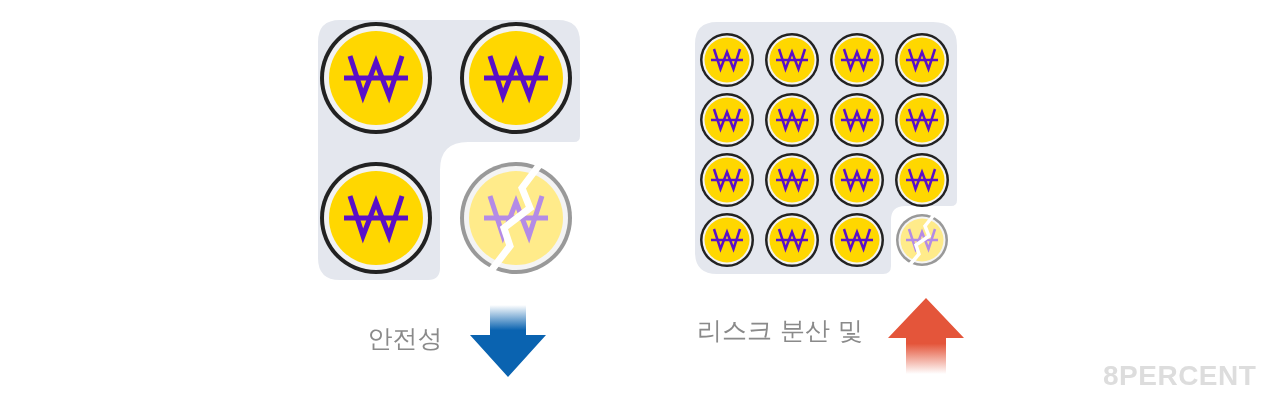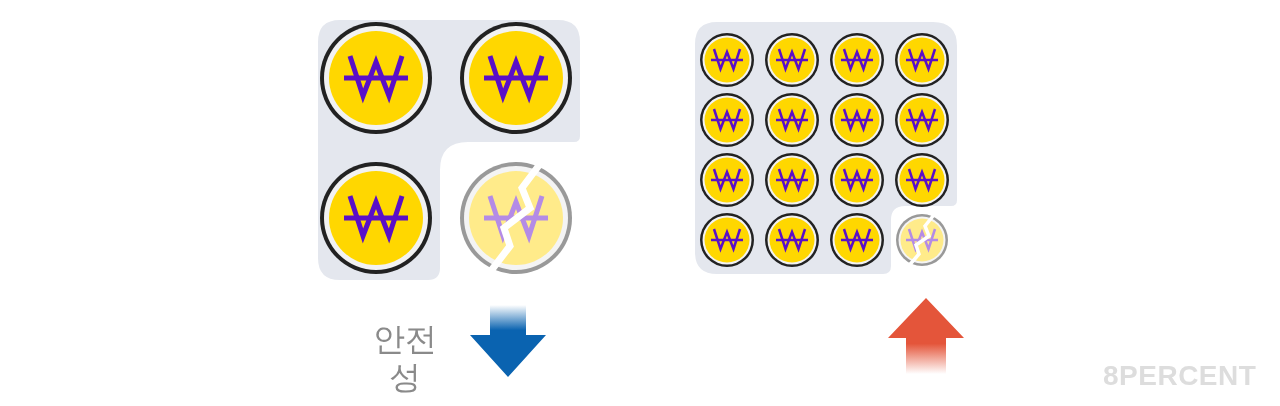--- a/index.html
+++ b/index.html
@@ -1,20 +1,20 @@
 <!DOCTYPE html>
 <html><head>
 <meta charset="utf-8">
 <style>
   html, body { margin:0; padding:0; background:#ffffff; }
   body { width:1280px; height:406px; position:relative; overflow:hidden;
          font-family:"DejaVu Sans", sans-serif; }
   .abs { position:absolute; }
   svg { display:block; }
-  .label { color:#8a8a8a; font-size:32px; text-align:center; line-height:38px; letter-spacing:0px; }
+  .label { color:#8a8a8a; font-size:25px; text-align:center; line-height:38px; letter-spacing:0px; }
   .brand { color:#dddddd; font-family:"Liberation Sans", sans-serif; font-weight:bold; font-size:28px; letter-spacing:0.5px;text-align:right; }
 </style>
 </head>
 <body>
 
 <svg width="0" height="0" style="position:absolute">
   <defs>
     <linearGradient id="downGrad" x1="0" y1="0" x2="0" y2="1">
       <stop offset="0" stop-color="#0a63b0" stop-opacity="0"></stop>
       <stop offset="0.35" stop-color="#0a63b0" stop-opacity="1"></stop>
@@ -172,20 +172,21 @@
 </div>
 
 <div class="abs label" style="left:360px;top:320px;width:90px;">안전성</div>
 <div class="abs" style="left:470px;top:305px;">
   <svg width="76" height="72" viewBox="0 0 76 72">
     <path d="M20,0 H56 V30 H76 L38,72 L0,30 H20 Z" fill="url(#downGrad)"></path>
   </svg>
 </div>
 
 <div class="abs label" style="left:680px;top:312px;width:200px;">
+  <div>리스크 분산 및</div>
 </div>
 <div class="abs" style="left:888px;top:298px;">
   <svg width="76" height="76" viewBox="0 0 76 76">
     <path d="M38,0 L76,40 H58 V76 H18 V40 H0 Z" fill="url(#upGrad)"></path>
   </svg>
 </div>
 
 <div class="abs brand" style="left:1103px;top:360px;">8PERCENT</div>
 
 </body></html>

